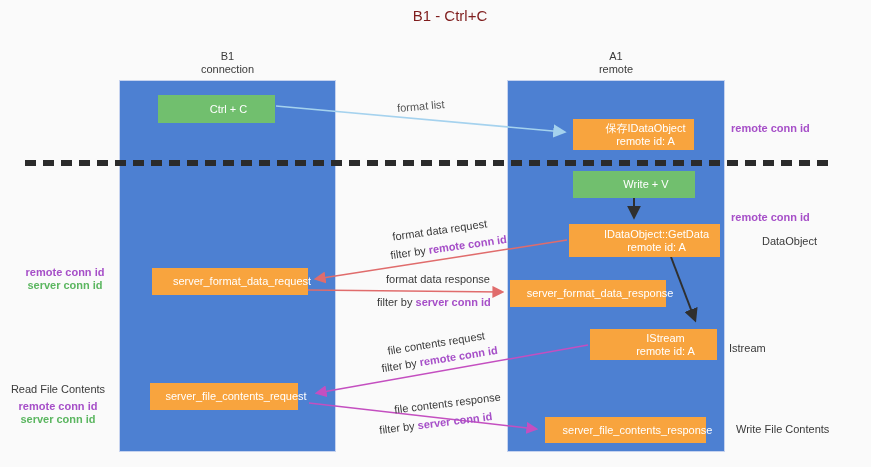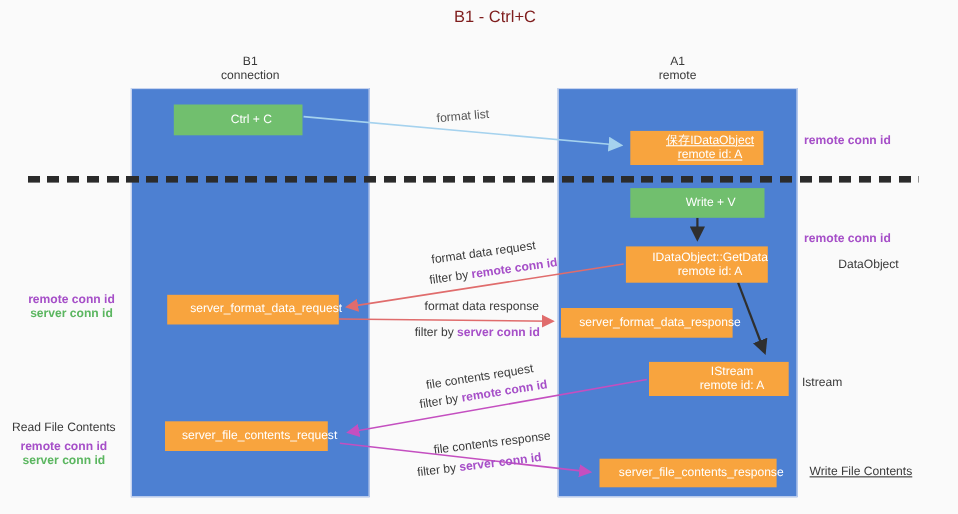--- a/index.html
+++ b/index.html
@@ -76,30 +76,30 @@
     <line x1="567" y1="240" x2="316" y2="279" stroke="#e06c6c" stroke-width="1.5" marker-end="url(#m-salmon)"></line>
     <line x1="308" y1="290" x2="502" y2="292" stroke="#e06c6c" stroke-width="1.5" marker-end="url(#m-salmon)"></line>
     <line x1="588" y1="345" x2="317" y2="393" stroke="#c44fc0" stroke-width="1.5" marker-end="url(#m-magenta)"></line>
     <line x1="309" y1="403" x2="536" y2="429" stroke="#c44fc0" stroke-width="1.5" marker-end="url(#m-magenta)"></line>
   </svg>
 
   <div class="node green" style="left:158px;top:95px;width:117px;height:28px;">
     <div>Ctrl + C</div>
   </div>
 
-  <div class="node orange" style="left:573px;top:119px;width:121px;height:31px;text-decoration:underline;">
+  <div class="node orange" style="left:573px;top:119px;width:121px;height:31px;">
     <div>保存IDataObject</div>
     <div>remote id: A</div>
   </div>
 
   <div class="node green" style="left:573px;top:171px;width:122px;height:27px;">
     <div>Write + V</div>
   </div>
 
-  <div class="node orange" style="left:569px;top:224px;width:129px;height:33px;">
+  <div class="node orange" style="left:569px;top:224px;width:151px;height:33px;">
     <div>IDataObject::GetData</div>
     <div>remote id: A</div>
   </div>
 
   <div class="node orange" style="left:510px;top:280px;width:156px;height:27px;">
     <div>server_format_data_response</div>
   </div>
 
   <div class="node orange" style="left:152px;top:268px;width:156px;height:27px;">
     <div>server_format_data_request</div>
@@ -148,15 +148,15 @@
   <div class="lbl center" style="left:3px;top:383px;width:110px;">
     <div>Read File Contents</div>
     <div class="purple" style="margin-top:4px;">remote conn id</div>
     <div class="greentxt">server conn id</div>
   </div>
 
   <div class="lbl purple" style="left:731px;top:122px;">remote conn id</div>
   <div class="lbl purple" style="left:731px;top:211px;">remote conn id</div>
   <div class="lbl" style="left:762px;top:235px;">DataObject</div>
   <div class="lbl" style="left:729px;top:342px;">Istream</div>
-  <div class="lbl" style="left:736px;top:423px;text-decoration:underline;">Write File Contents</div>
+  <div class="lbl" style="left:736px;top:423px;">Write File Contents</div>
 
 </div>
 
 </body></html>

